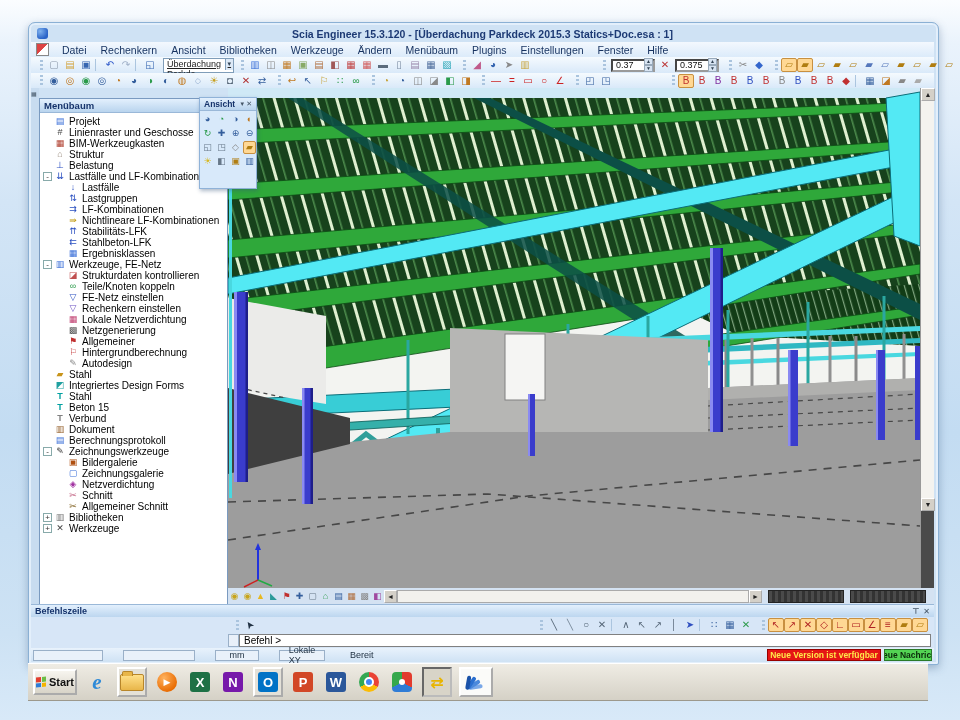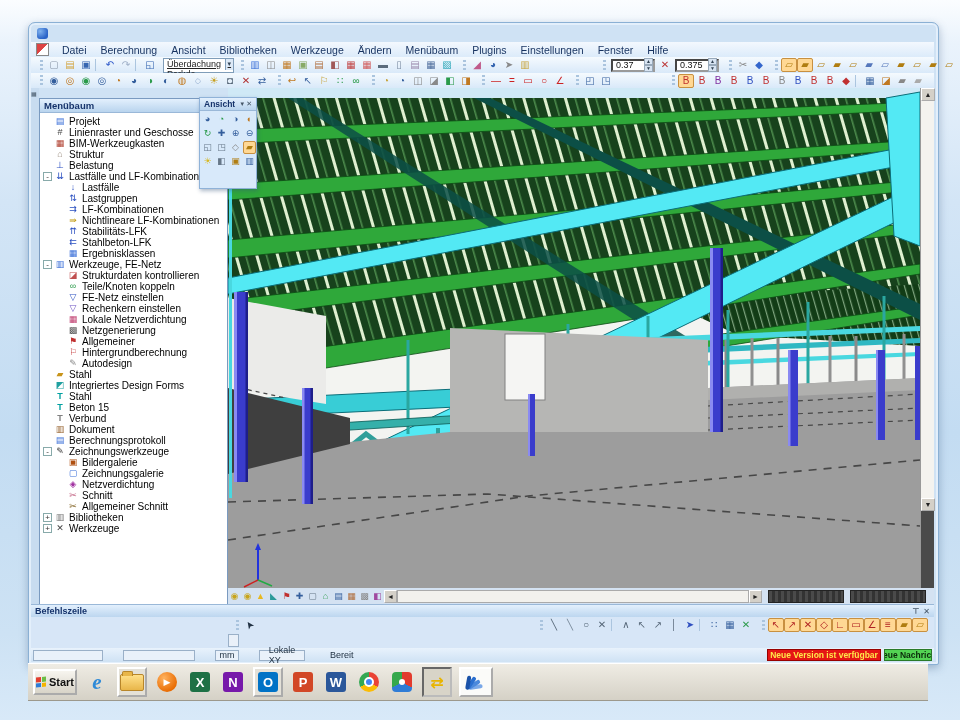--- a/index.html
+++ b/index.html
@@ -88,21 +88,21 @@
     background:#d7e6f7;box-sizing:border-box;}
   #cmd-input-row{left:31px;top:633px;width:903px;height:15px;background:#d7e6f7;display:flex;align-items:center;}
   #cmd-margin{width:197px;height:15px;}
   #cmd-cell{width:11px;height:13px;background:#e9f0f9;border:1px solid #9ab0c8;box-sizing:border-box;}
   #cmd-input{flex:1;height:13px;background:#fff;border:1px solid #808080;box-sizing:border-box;
     font-size:10px;color:#000;padding-left:4px;display:flex;align-items:center;margin-right:3px;}
   
   #statusbar{left:31px;top:648px;width:903px;height:14px;display:flex;align-items:center;
     background:linear-gradient(180deg,#e8f2fc,#cfe2f4);font-size:9px;color:#234;padding-left:2px;box-sizing:border-box;}
   .sb-cell{height:11px;border:1px solid #9ab0c8;background:#e9f1fa;margin-right:20px;
-    display:flex;align-items:center;justify-content:center;padding:0 11px;box-sizing:border-box;}
+    display:flex;align-items:center;justify-content:center;padding:0 21px;box-sizing:border-box;}
   .badge{height:12px;display:flex;align-items:center;justify-content:center;font-size:8.5px;font-weight:bold;
     padding:0 4px;box-sizing:border-box;white-space:nowrap;overflow:hidden;}
   #badge-red{background:#e51515;color:#ffe84a;border:1px solid #900;width:114px;margin-left:auto;}
   #badge-green{background:#53d353;color:#0a2a0a;border:1px solid #2a7a2a;width:48px;margin-left:3px;margin-right:2px;}
   
   #taskbar{left:28px;top:663px;width:900px;height:38px;display:flex;align-items:center;gap:7px;
     background:linear-gradient(180deg,#efece4,#d5d1c6);border-top:1px solid #fff;border-bottom:1px solid #9c988c;padding-left:5px;box-sizing:border-box;}
   #start-btn{width:44px;height:26px;display:flex;align-items:center;justify-content:center;gap:3px;
     background:linear-gradient(180deg,#f7f5ef,#d8d4c8);border:2px outset #fff;box-sizing:border-box;
     font-size:11px;font-weight:bold;color:#111;}
@@ -138,28 +138,29 @@
   #dock-tab{left:31px;top:638px;width:14px;height:16px;background:#dce9f8;border:1px solid #8fb2d8;
     box-sizing:border-box;font-size:8px;display:flex;align-items:center;justify-content:center;color:#345;}
 </style>
 </head>
 <body>
 
 <div class="abs" id="win-frame"></div>
 
 <div class="abs" id="titlebar">
   <div id="app-icon"></div>
+  <span id="title-text">Scia Engineer 15.3.120 - [Überdachung Parkdeck  2015.3  Statics+Doc.esa : 1]</span>
 </div>
 
 <div class="abs" id="menubar">
   <div id="menu-lead-icon"></div>
   <div style="display:flex;">
 
   <span class="menu-item">Datei</span>
-      <span class="menu-item">Berechnung</span>
+      <span class="menu-item">Rechenkern</span>
       <span class="menu-item">Ansicht</span>
       <span class="menu-item">Bibliotheken</span>
       <span class="menu-item">Werkzeuge</span>
       <span class="menu-item">Ändern</span>
       <span class="menu-item">Menübaum</span>
       <span class="menu-item">Plugins</span>
       <span class="menu-item">Einstellungen</span>
       <span class="menu-item">Fenster</span>
       <span class="menu-item">Hilfe</span>
     </div>
@@ -791,20 +792,23 @@
       <span class="tbi sel" style="color:#b02222">▭</span>
       <span class="tbi sel" style="color:#b02222">∠</span>
       <span class="tbi sel" style="color:#b02222">≡</span>
       <span class="tbi sel" style="color:#b07d10">▰</span>
       <span class="tbi sel" style="color:#b07d10">▱</span>
     </div>
 </div>
 <div class="abs" id="cmd-input-row">
   <div id="cmd-margin"></div>
   <div id="cmd-cell"></div>
+  <div id="cmd-input">
+    <span>Befehl &gt;</span>
+  </div>
 </div>
 
 <div class="abs" id="statusbar">
   <span class="sb-cell" style="width:70px;"></span>
   <span class="sb-cell" style="width:72px;"></span>
   <span class="sb-cell" style="width:24px;">mm</span>
   <span class="sb-cell" style="width:46px;">Lokale XY</span>
   <span style="margin-left:5px;">Bereit</span>
   <span class="badge" id="badge-red">Neue Version ist verfügbar</span>
   <span class="badge" id="badge-green">Neue Nachricht</span>

